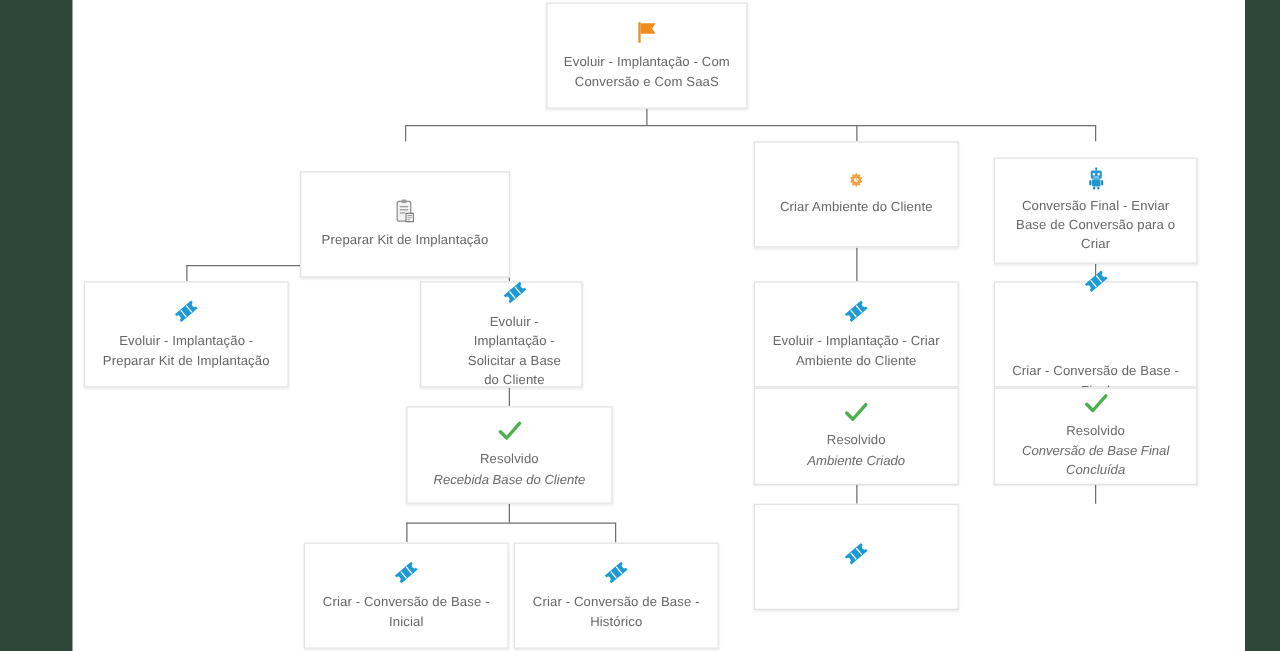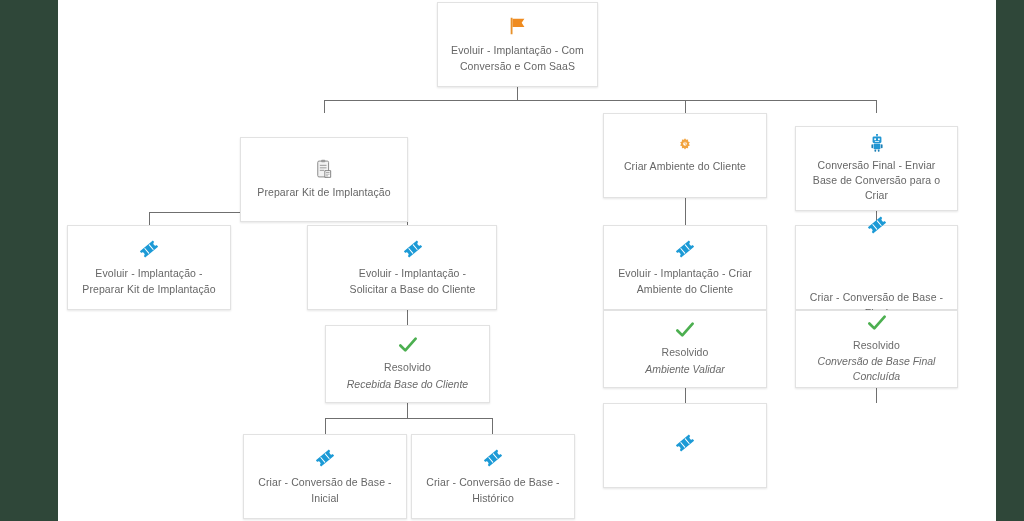--- a/index.html
+++ b/index.html
@@ -183,21 +183,21 @@
         <svg width="22" height="22" viewBox="0 0 26 26" aria-hidden="true">
           <g transform="rotate(-40 13 13)">
             <path d="M3 8.2 h20 v2.4 a2.4 2.4 0 0 0 0 4.8 v2.4 h-20 v-2.4 a2.4 2.4 0 0 0 0 -4.8 z" fill="#1c9ad6"></path>
             <path d="M9.6 9.4 v7.2 M16.4 9.4 v7.2" stroke="#ffffff" stroke-width="1.2" stroke-linecap="round"></path>
           </g>
         </svg>
       </span>
       <div class="lbl">Evoluir - Implantação - Preparar Kit de Implantação</div>
     </div>
 
-    <div class="node" style="left:249px;top:225px;width:190px;height:85px;padding-left:31px;">
+    <div class="node" style="left:278px;top:225px;width:130px;height:85px;padding-left:31px;">
       <span class="ico">
         <svg width="22" height="22" viewBox="0 0 26 26" aria-hidden="true">
           <g transform="rotate(-40 13 13)">
             <path d="M3 8.2 h20 v2.4 a2.4 2.4 0 0 0 0 4.8 v2.4 h-20 v-2.4 a2.4 2.4 0 0 0 0 -4.8 z" fill="#1c9ad6"></path>
             <path d="M9.6 9.4 v7.2 M16.4 9.4 v7.2" stroke="#ffffff" stroke-width="1.2" stroke-linecap="round"></path>
           </g>
         </svg>
       </span>
       <div class="lbl">Evoluir - Implantação - Solicitar a Base do Cliente</div>
     </div>
@@ -236,21 +236,21 @@
       <div class="sub">Recebida Base do Cliente</div>
     </div>
 
     <div class="node status" style="left:545px;top:310px;width:164px;height:78px;">
       <span class="ico">
         <svg width="20" height="18" viewBox="0 0 22 20" aria-hidden="true">
           <path d="M2.5 10.5 L8 16 L19.5 3" stroke="#4caf50" stroke-width="3" fill="none" stroke-linecap="round" stroke-linejoin="round"></path>
         </svg>
       </span>
       <div class="lbl">Resolvido</div>
-      <div class="sub">Ambiente Validar</div>
+      <div class="sub">Ambiente Criado</div>
     </div>
 
     <div class="node status" style="left:737px;top:310px;width:163px;height:78px;">
       <span class="ico">
         <svg width="20" height="18" viewBox="0 0 22 20" aria-hidden="true">
           <path d="M2.5 10.5 L8 16 L19.5 3" stroke="#4caf50" stroke-width="3" fill="none" stroke-linecap="round" stroke-linejoin="round"></path>
         </svg>
       </span>
       <div class="lbl">Resolvido</div>
       <div class="sub">Conversão de Base Final Concluída</div>

